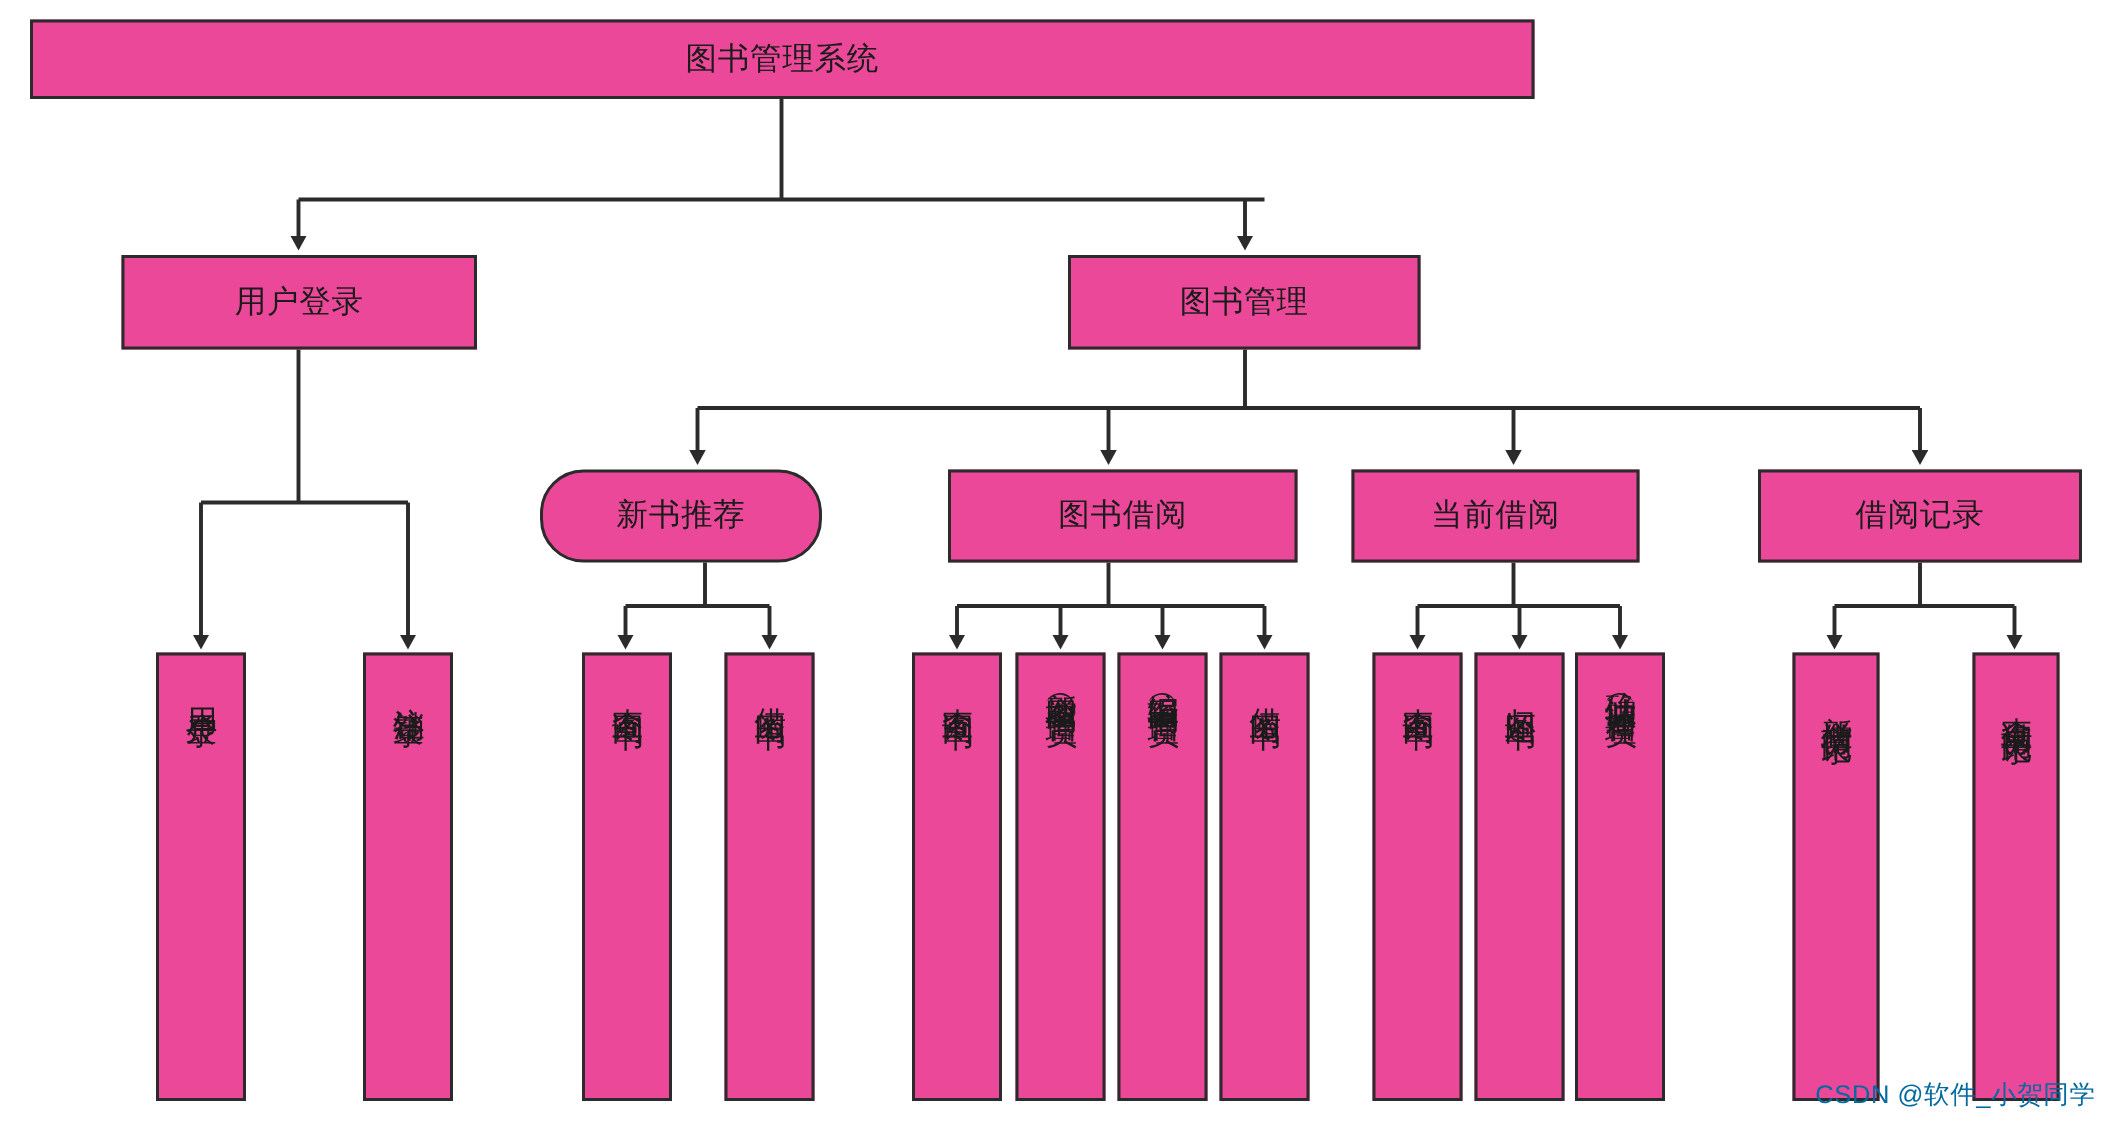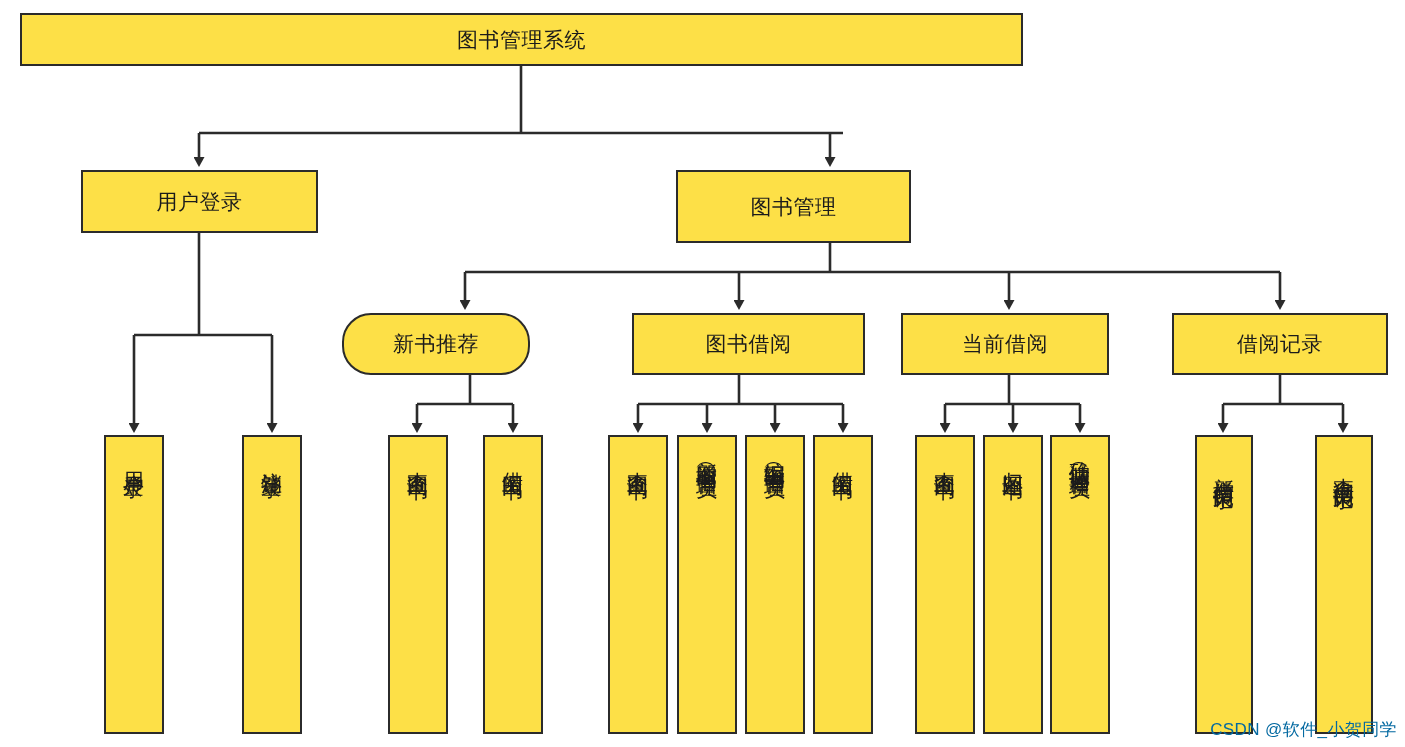--- a/index.html
+++ b/index.html
@@ -20,21 +20,21 @@
   #svg-layer {
     position: absolute;
     left: 0;
     top: 0;
     width: 1405px;
     height: 747px;
   }
   .node {
     position: absolute;
     box-sizing: border-box;
-    background: #fde047;
+    background: #ec4899;
     border: 2.5px solid #2b2b2b;
     display: flex;
     align-items: center;
     justify-content: center;
     z-index: 3;
   }
   .node .label {
     color: #1b1b1b;
     font-size: 21px;
     line-height: 1.22;
@@ -120,33 +120,33 @@
   </svg>
 
   <div class="node" style="left:20px; top:13px; width:1003px; height:53px;">
     <span class="label">图书管理系统</span>
   </div>
 
   <div class="node" style="left:81px; top:170px; width:237px; height:63px;">
     <span class="label">用户登录</span>
   </div>
 
-  <div class="node" style="left:676px; top:170px; width:235px; height:73px;">
+  <div class="node" style="left:712px; top:170px; width:235px; height:63px;">
     <span class="label">图书管理</span>
   </div>
 
-  <div class="node" style="left:342px; top:313px; width:188px; height:62px;border-radius:29px;">
+  <div class="node" style="left:360px; top:313px; width:188px; height:62px;border-radius:29px;">
     <span class="label">新书推荐</span>
   </div>
 
   <div class="node" style="left:632px; top:313px; width:233px; height:62px;">
     <span class="label">图书借阅</span>
   </div>
 
-  <div class="node" style="left:901px; top:313px; width:208px; height:62px;">
+  <div class="node" style="left:901px; top:313px; width:192px; height:62px;">
     <span class="label">当前借阅</span>
   </div>
 
   <div class="node" style="left:1172px; top:313px; width:216px; height:62px;">
     <span class="label">借阅记录</span>
   </div>
 
   <div class="node vertical" style="left:104px; top:435px; width:60px; height:299px;">
     <span class="label">用户登录</span>
   </div>

